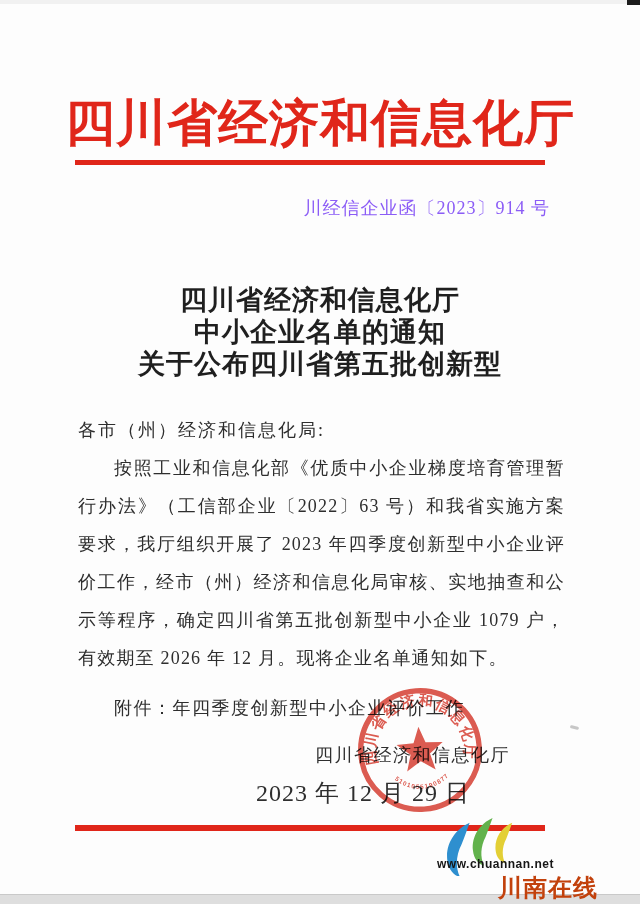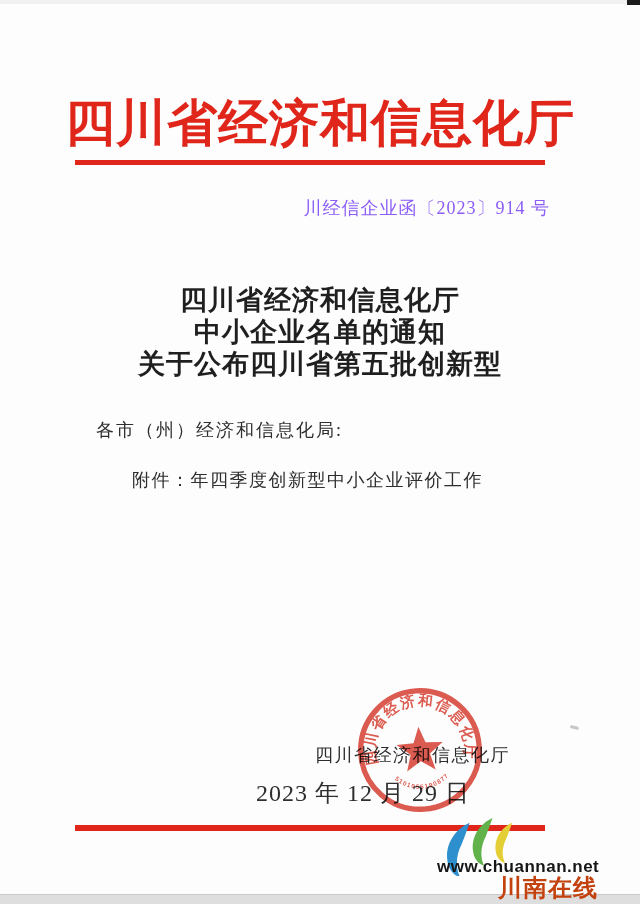--- a/index.html
+++ b/index.html
@@ -39,21 +39,21 @@
     position:absolute;top:196px;right:90px;
     font-size:18px;color:#8b5cf6;letter-spacing:1px;
     white-space:nowrap;
   }
   .notice-title{
     position:absolute;top:284px;left:0;width:100%;
     text-align:center;font-size:27px;font-weight:bold;
     line-height:32px;color:#1f1f1f;letter-spacing:1px;
   }
   .content{
-    position:absolute;left:96px;right:75px;top:411px;
+    position:absolute;left:78px;right:75px;top:411px;
     font-size:18px;line-height:38px;color:var(--text);
   }
   .salutation{letter-spacing:2px;}
   .body-paragraph{
     text-indent:2em;
     text-align:justify;
     text-justify:inter-character;
     letter-spacing:1.2px;
   }
   .attachment-line{margin-top:12px;text-indent:2em;letter-spacing:1.5px;}
@@ -87,21 +87,21 @@
   .site-name{
     position:absolute;left:68px;top:28px;
     font-family:"Liberation Sans","DejaVu Sans",sans-serif;
     font-size:24px;font-weight:bold;color:#c2410c;letter-spacing:1px;
     white-space:nowrap;
     margin-top:39px;
   }
   .site-url{
     position:absolute;left:7px;top:52px;
     font-family:"Liberation Sans","DejaVu Sans",sans-serif;
-    font-size:17px;font-weight:bold;color:#161616;letter-spacing:.5px;
+    font-size:12px;font-weight:bold;color:#161616;letter-spacing:.5px;
     white-space:nowrap;
   }
   .bottom-strip{
     position:absolute;left:0;top:894px;width:640px;height:10px;
     background:#dedede;border-top:1px solid #c9c9c9;
   }
 </style>
 </head>
 <body>
 
@@ -114,20 +114,21 @@
 <div class="doc-number">川经信企业函〔2023〕914 号</div>
 
 <div class="notice-title">
   <div>四川省经济和信息化厅</div>
   <div>中小企业名单的通知</div>
   <div>关于公布四川省第五批创新型</div>
 </div>
 
 <div class="content">
   <div class="salutation">各市（州）经济和信息化局:</div>
+  <div class="body-paragraph">按照工业和信息化部《优质中小企业梯度培育管理暂行办法》（工信部企业〔2022〕63 号）和我省实施方案要求，我厅组织开展了 2023 年四季度创新型中小企业评价工作，经市（州）经济和信息化局审核、实地抽查和公示等程序，确定四川省第五批创新型中小企业 1079 户，有效期至 2026 年 12 月。现将企业名单通知如下。</div>
   <div class="attachment-line">附件：年四季度创新型中小企业评价工作</div>
 </div>
 
 <div class="signature-org">四川省经济和信息化厅</div>
 <div class="signature-date">2023 年 12 月 29 日</div>
 
 <div class="scan-speck"></div>
 
 <svg class="seal" viewBox="0 0 140 140" xmlns="http://www.w3.org/2000/svg">
   <circle cx="70" cy="70" r="61" fill="none" stroke="#d84134" stroke-width="5.5"></circle>

